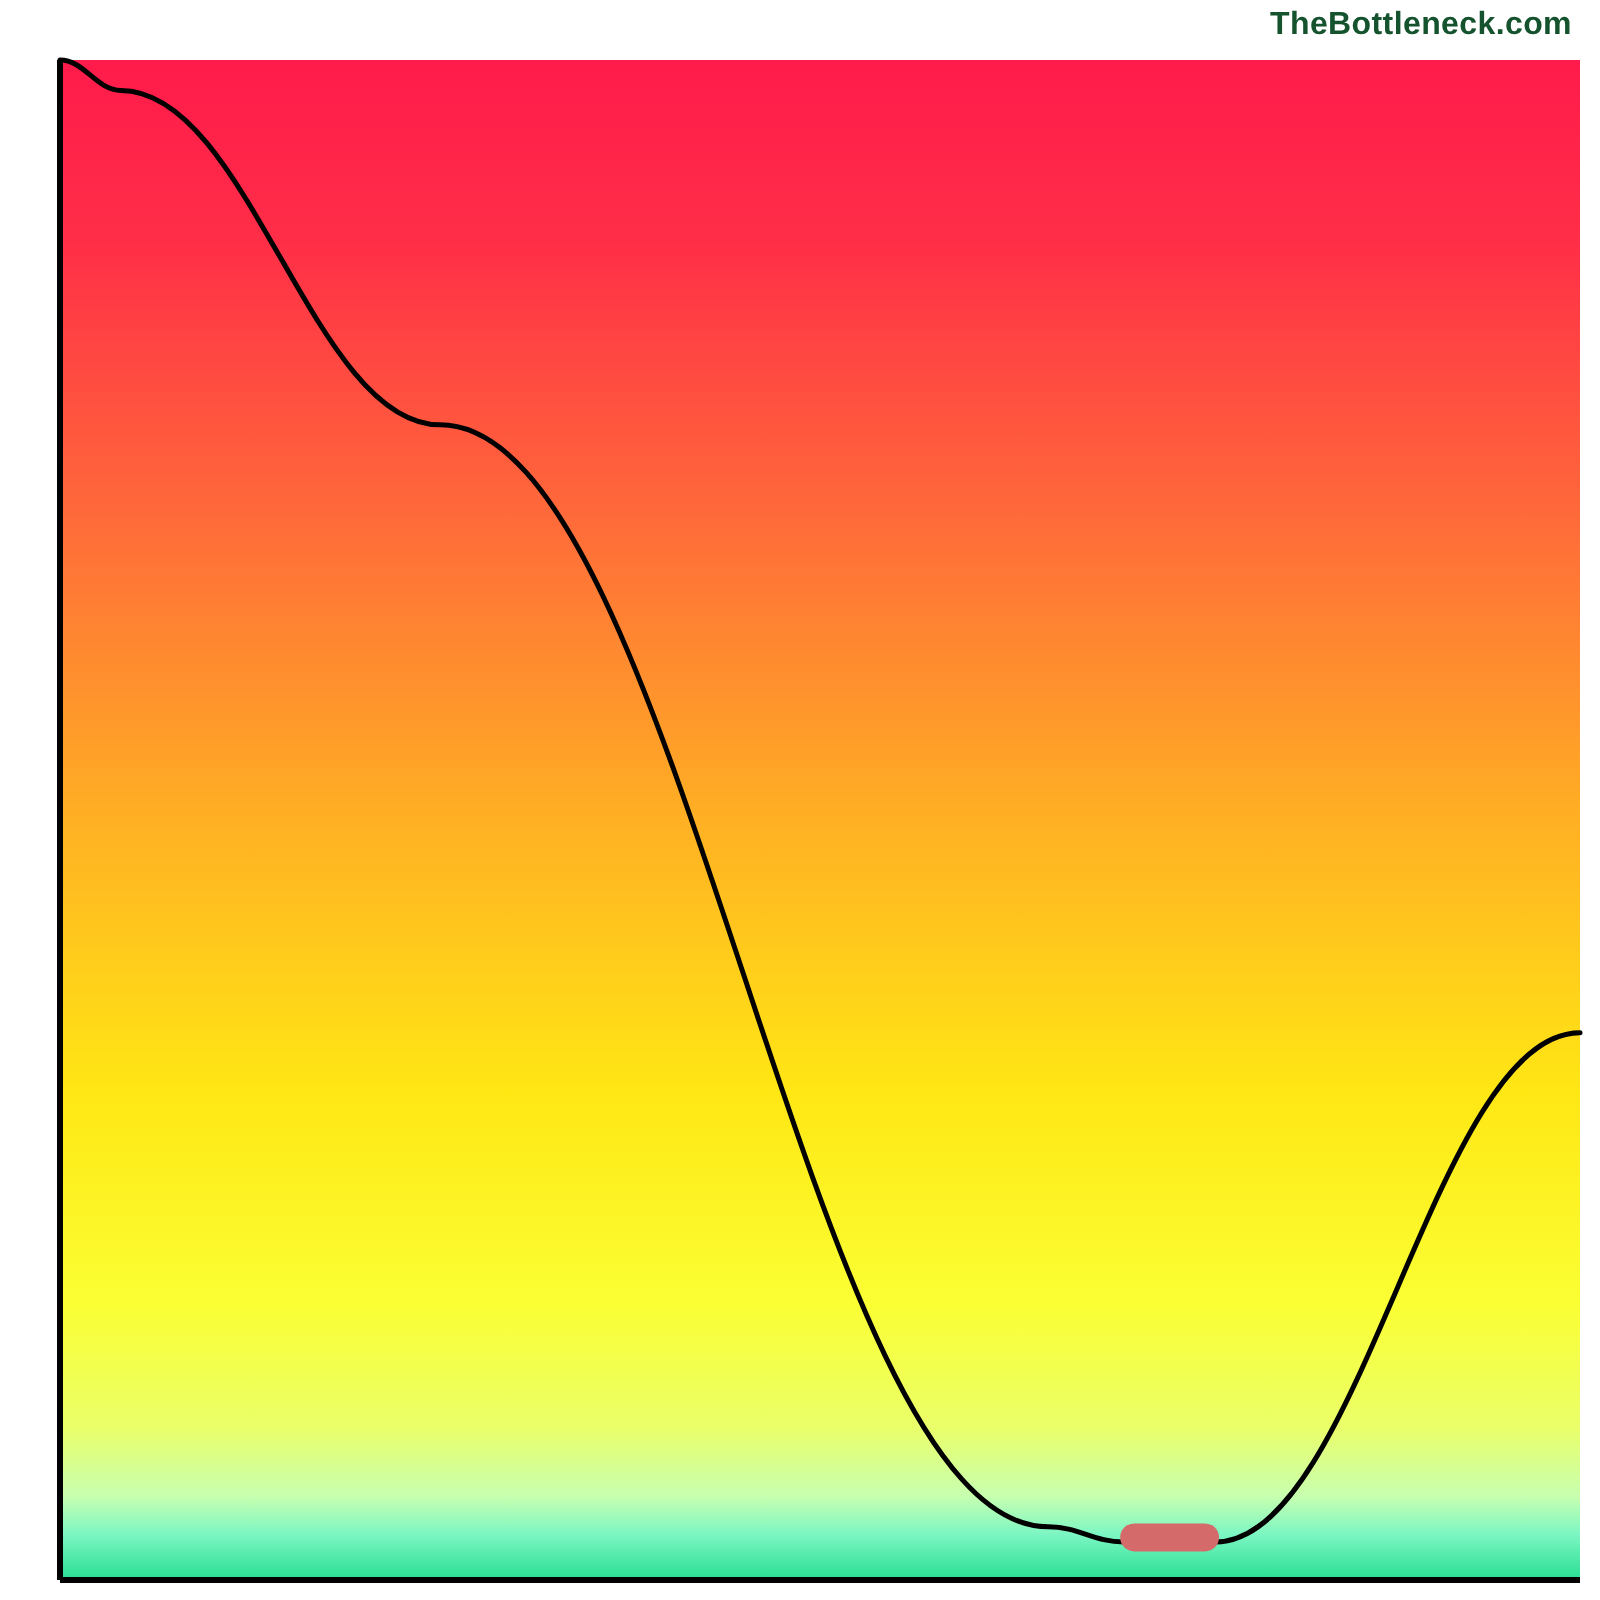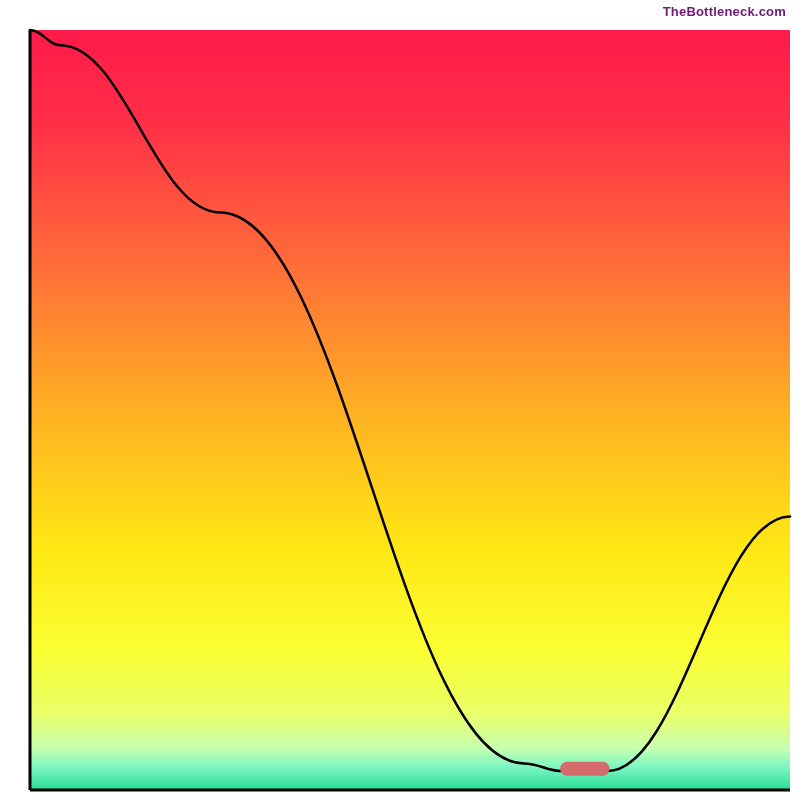--- a/index.html
+++ b/index.html
@@ -12,23 +12,23 @@
   }
   .chart-wrap {
     position: relative;
     width: 800px;
     height: 800px;
   }
   .watermark {
     position: absolute;
     top: 4px;
     right: 14px;
-    font-size: 13px;
+    font-size: 16px;
     font-weight: 600;
-    color: #701a75;
+    color: #14532d;
     letter-spacing: 0.2px;
   }
   svg {
     position: absolute;
     top: 0;
     left: 0;
   }
 </style>
 </head>
 <body>

